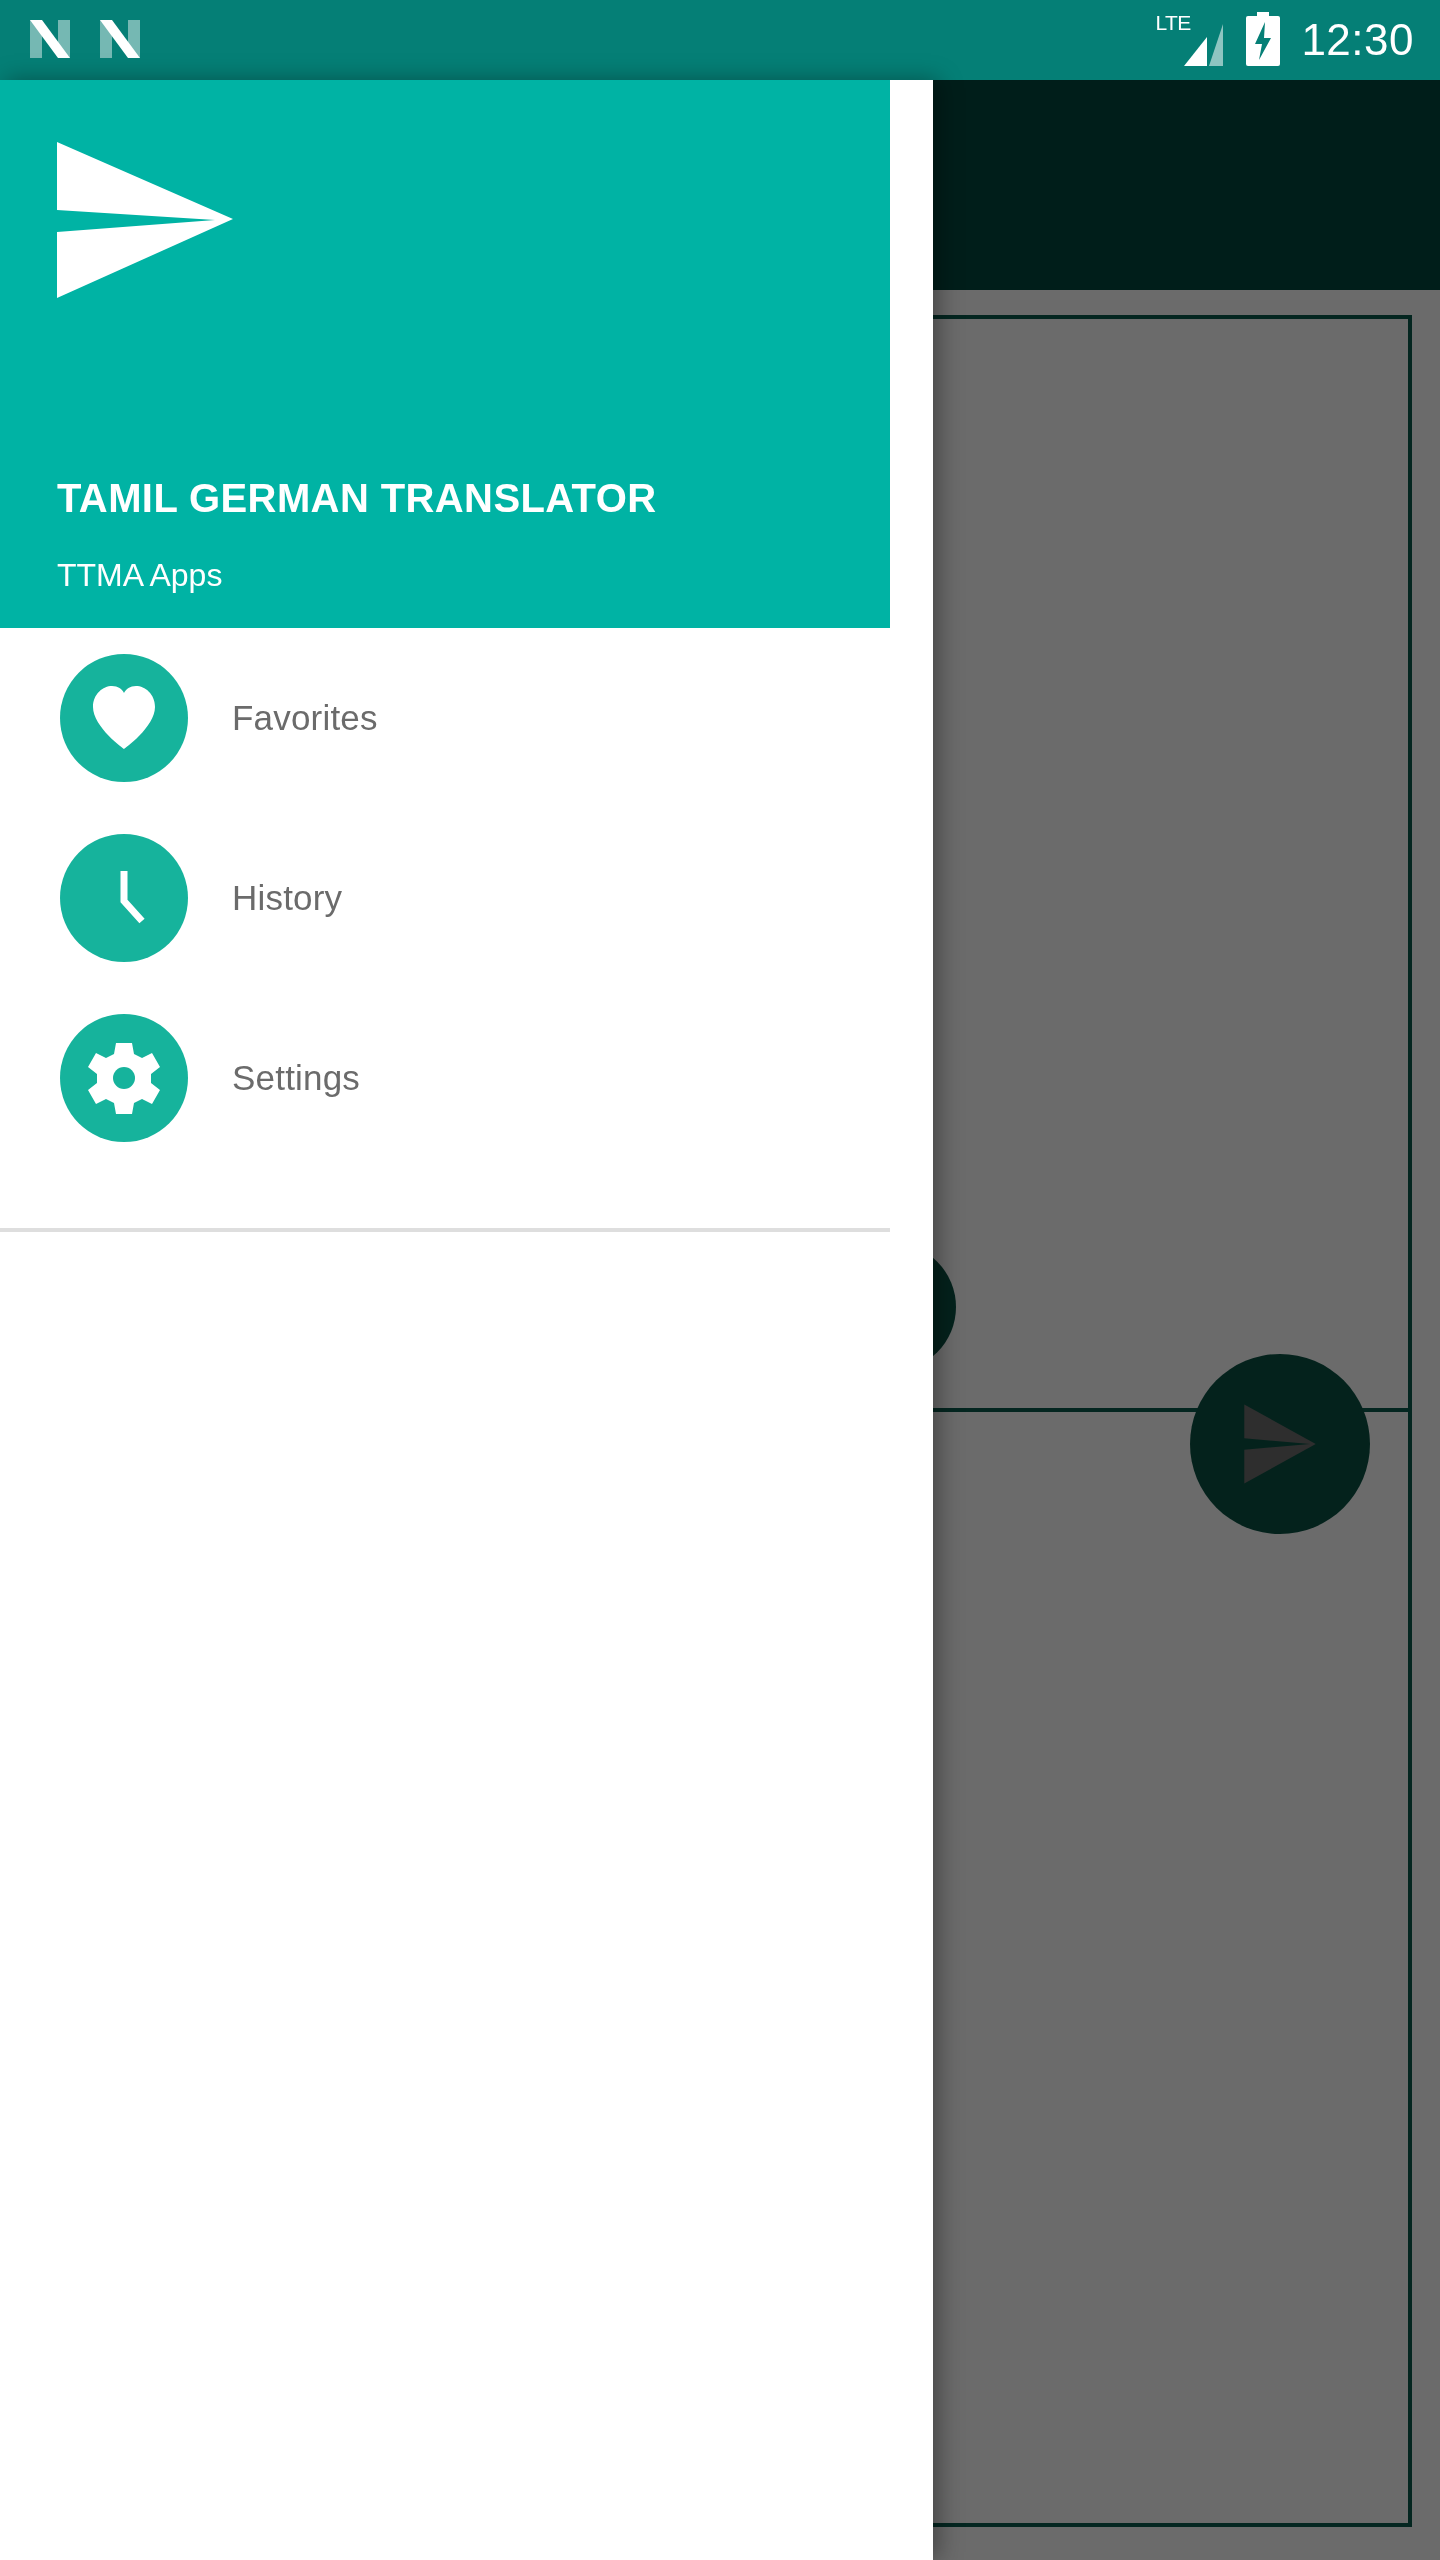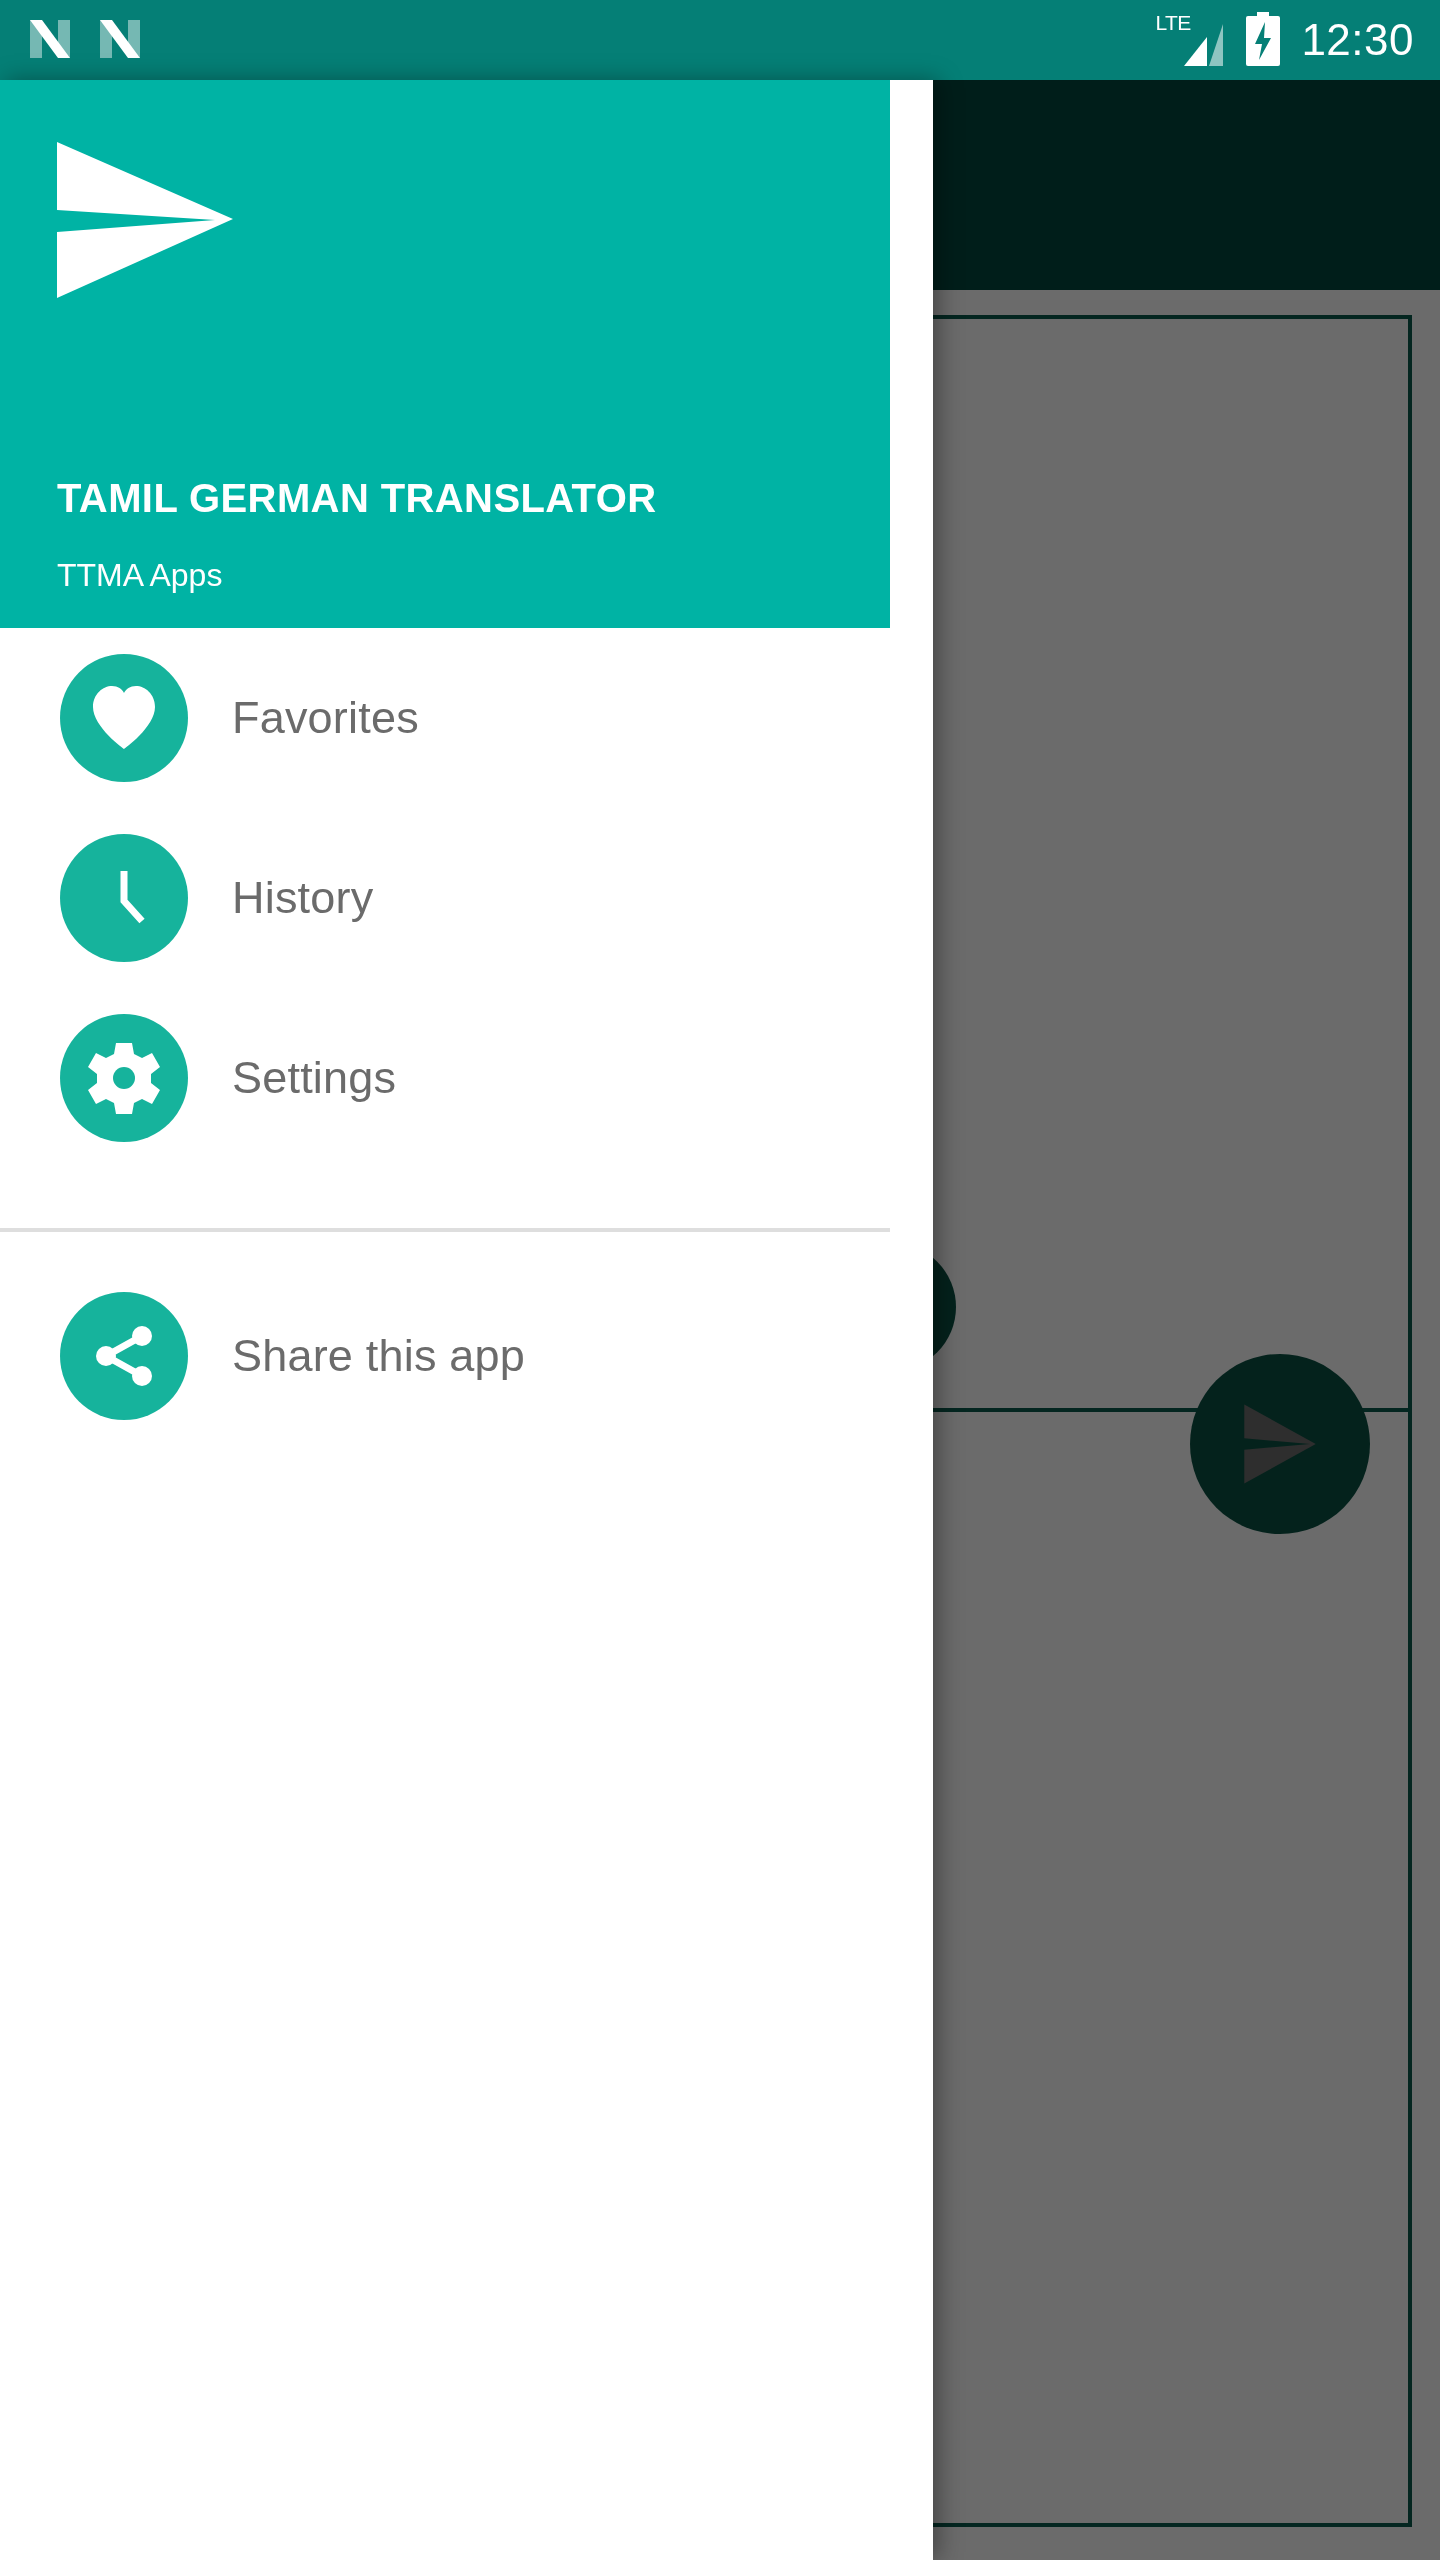--- a/index.html
+++ b/index.html
@@ -85,21 +85,21 @@
   .menu{position:absolute;left:0;top:548px;width:890px;}
   .menu-item{
     display:flex;align-items:center;height:180px;padding-left:60px;box-sizing:border-box;
   }
   .m-icon{
     width:128px;height:128px;border-radius:50%;background:#16B39C;
     display:flex;align-items:center;justify-content:center;flex:0 0 auto;
   }
   .m-icon svg{display:block;}
   .m-label{
-    margin-left:44px;color:#6b6b6b;font-size:45px;font-weight:400;letter-spacing:0.2px;
+    margin-left:44px;color:#6b6b6b;font-size:35px;font-weight:400;letter-spacing:0.2px;
   }
   .drawer-divider{
     position:absolute;left:0;top:1148px;width:890px;height:4px;background:#dedede;
   }
   .menu2{position:absolute;left:0;top:1186px;width:890px;}
 </style>
 </head>
 <body>
 
 <div class="screen">
@@ -193,28 +193,17 @@
           </svg>
         </span>
         <span class="m-label">Settings</span>
       </div>
     </div>
 
     <div class="drawer-divider"></div>
 
     <div class="menu2">
 
-      <div class="menu-item">
-        <span class="m-icon">
-          <svg width="76" height="76" viewBox="0 0 76 76">
-            <circle cx="56" cy="18" r="10" fill="#ffffff"></circle>
-            <circle cx="20" cy="38" r="10" fill="#ffffff"></circle>
-            <circle cx="56" cy="58" r="10" fill="#ffffff"></circle>
-            <path d="M20 38 L56 18 M20 38 L56 58" stroke="#ffffff" stroke-width="7"></path>
-          </svg>
-        </span>
-        <span class="m-label">Share this app</span>
-      </div>
 
     </div>
   </div>
 
 </div>
 
 </body></html>

